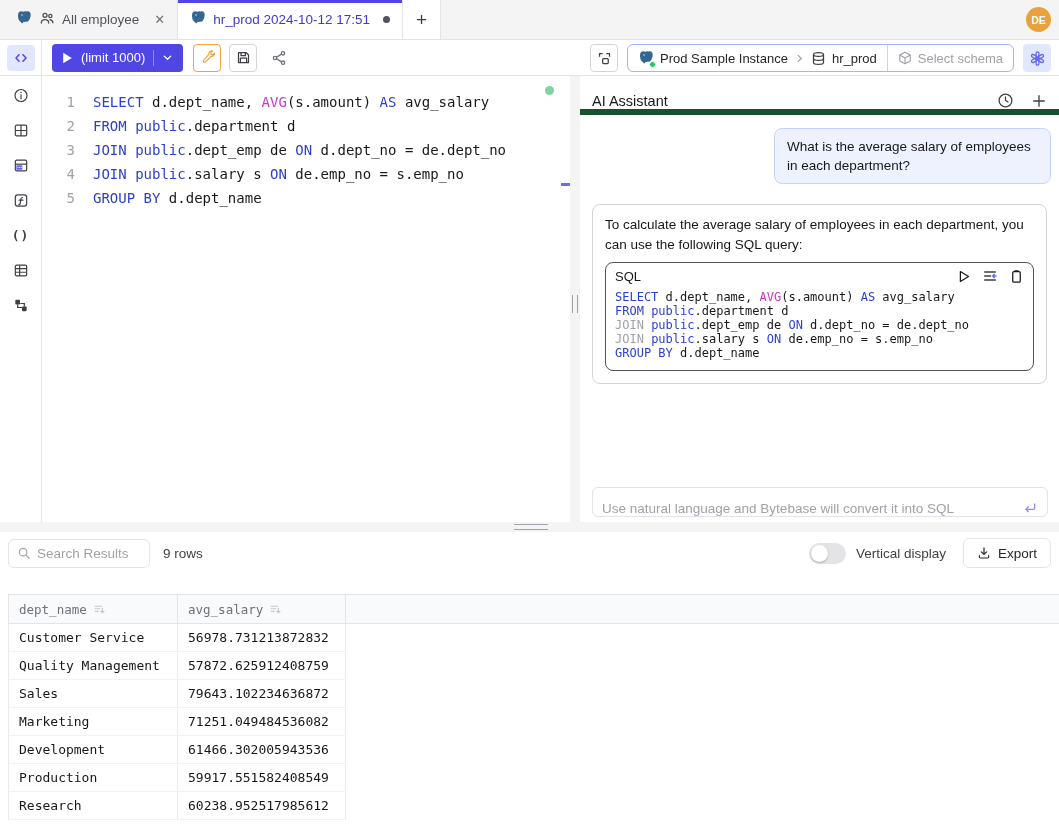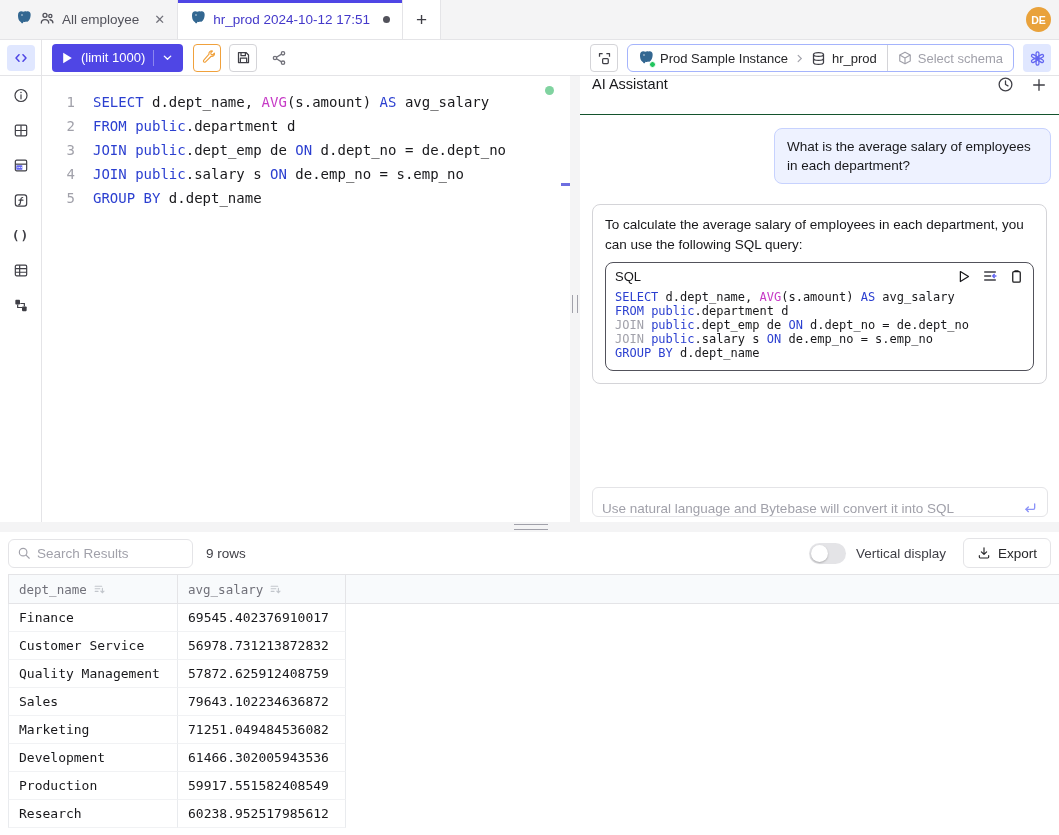--- a/index.html
+++ b/index.html
@@ -72,21 +72,21 @@
   .tok-p { color:#18181b; }
   .editor .greendot { position:absolute; top:10px; right:16px; width:9px; height:9px; border-radius:50%; background:#80d3a0; }
   .editor .ruler-mark { position:absolute; top:107px; right:0; width:9px; height:3px; background:#6d6ee0; }
 
   .vdivider { position:absolute; left:570px; top:0; bottom:0; width:10px; background:#f4f4f5; cursor:col-resize; }
   .vdivider .grip { position:absolute; top:219px; left:2px; width:6px; height:18px;
     border-left:1px solid #a1a1aa; border-right:1px solid #a1a1aa; }
 
   
   .ai { position:absolute; left:580px; top:0; right:0; bottom:0; background:#fff; }
-  .ai-header { height:39px; border-bottom:1px solid #14532d; display:flex; align-items:flex-start; padding:0 12px; }
+  .ai-header { height:39px; border-bottom:6px solid #14532d; display:flex; align-items:flex-end; padding:0 12px; }
   .ai-title { font-size:14.5px; color:#18181b; }
   .ai-header .hicons { margin-left:auto; display:flex; align-items:center; gap:17px; }
   .ai-msgs { position:absolute; top:39px; left:0; right:0; bottom:50px; overflow:hidden; }
   .bubble-user { margin:13px 8px 0 auto; width:277px; background:#eef2ff; border:1px solid #c7d2fe;
     border-radius:8px; padding:8px 12px; font-size:13.5px; line-height:19px; color:#18181b; }
   .bubble-ai { margin:20px 12px 0 12px; background:#fff; border:1px solid #d4d4d8; border-radius:8px;
     padding:10px 12px 12px; }
   .bubble-ai .intro { font-size:13.5px; line-height:20px; color:#18181b; }
   .chat-code { margin-top:7px; border:1.5px solid #52525b; border-radius:8px; padding:5px 9px 10px; }
   .chat-code-head { display:flex; align-items:center; font-size:13px; color:#18181b; }
@@ -99,36 +99,36 @@
   .ai-input input::placeholder { color:#a1a1aa; }
 
   
   .hdivider { position:absolute; top:522px; left:0; right:0; height:10px; background:#f4f4f5; cursor:row-resize; }
   .hdivider .grip { position:absolute; left:514px; top:2px; width:34px; height:6px;
     border-top:1px solid #a1a1aa; border-bottom:1px solid #a1a1aa; }
 
   
   .results { position:absolute; top:532px; left:0; right:0; bottom:0; background:#fff; }
   .rtoolbar { height:42px; display:flex; align-items:center; padding:0 8px; gap:13px; }
-  .searchbox { width:185px; height:29px; border:1px solid #e4e4e7; border-radius:6px;
+  .searchbox { width:142px; height:29px; border:1px solid #e4e4e7; border-radius:6px;
     display:flex; align-items:center; gap:6px; padding:0 8px; background:#fff; }
   .searchbox input { flex:1; min-width:0; border:none; outline:none; font-size:13.5px;
     font-family:"Liberation Sans", sans-serif; color:#18181b; background:transparent; }
   .searchbox input::placeholder { color:#a1a1aa; }
   .rowcount { font-size:13.5px; color:#3f3f46; }
   .rtools-right { margin-left:auto; display:flex; align-items:center; gap:10px; }
   .toggle { width:37px; height:21px; border-radius:11px; background:#e4e4e7; position:relative; cursor:pointer; }
   .toggle .knob { position:absolute; left:2px; top:2px; width:17px; height:17px; border-radius:50%;
     background:#fff; box-shadow:0 1px 2px rgba(0,0,0,.25); }
   .toggle-label { font-size:13.5px; color:#3f3f46; }
   .exportbtn { height:30px; border:1px solid #e4e4e7; border-radius:6px; display:flex; align-items:center;
     gap:7px; padding:0 13px; font-size:13.5px; color:#27272a; background:#fff; cursor:pointer;margin-left:7px; }
 
   .rtable { margin-left:8px; }
-  .thead { display:flex; height:30px; }
+  .thead { display:flex; height:30px;margin-top:20px; }
   .th { display:flex; align-items:center; gap:6px; padding:0 10px; background:#f8fafc;
     border-top:1px solid #e4e4e7; border-bottom:1px solid #e4e4e7; border-right:1px solid #e4e4e7;
     font-family:"DejaVu Sans Mono", monospace; font-size:12.5px; color:#71717a; }
   .th.c1 { width:170px; border-left:1px solid #e4e4e7; }
   .th.c2 { width:168px; }
   .th.fill { flex:1; border-right:none; }
   .tr { display:flex; height:28px; }
   .td { display:flex; align-items:center; padding:0 10px; font-family:"DejaVu Sans Mono", monospace;
     font-size:13px; color:#18181b; border-bottom:1px solid #f1f2f4; border-right:1px solid #e9ebee; }
   .td.c1 { width:170px; border-left:1px solid #e9ebee; }
@@ -420,25 +420,20 @@
           <span>avg_salary</span>
           <svg width="13" height="13" viewBox="0 0 18 18" fill="none" stroke="#c2c6cc" stroke-width="1.6" stroke-linecap="round">
               <path d="M3 4.5h9M3 8h6.5M3 11.5h4"></path>
               <path d="M13 7.5v6M10.8 11.3L13 13.5l2.2-2.2"></path>
             </svg>
         </div>
         <div class="th fill"></div>
       </div>
       <div id="table-body">
           <div class="tr">
-            <div class="td c1">Finance</div>
-            <div class="td c2">69545.402376910017</div>
-            <div class="fill"></div>
-          </div>
-          <div class="tr">
             <div class="td c1">Customer Service</div>
             <div class="td c2">56978.731213872832</div>
             <div class="fill"></div>
           </div>
           <div class="tr">
             <div class="td c1">Quality Management</div>
             <div class="td c2">57872.625912408759</div>
             <div class="fill"></div>
           </div>
           <div class="tr">

